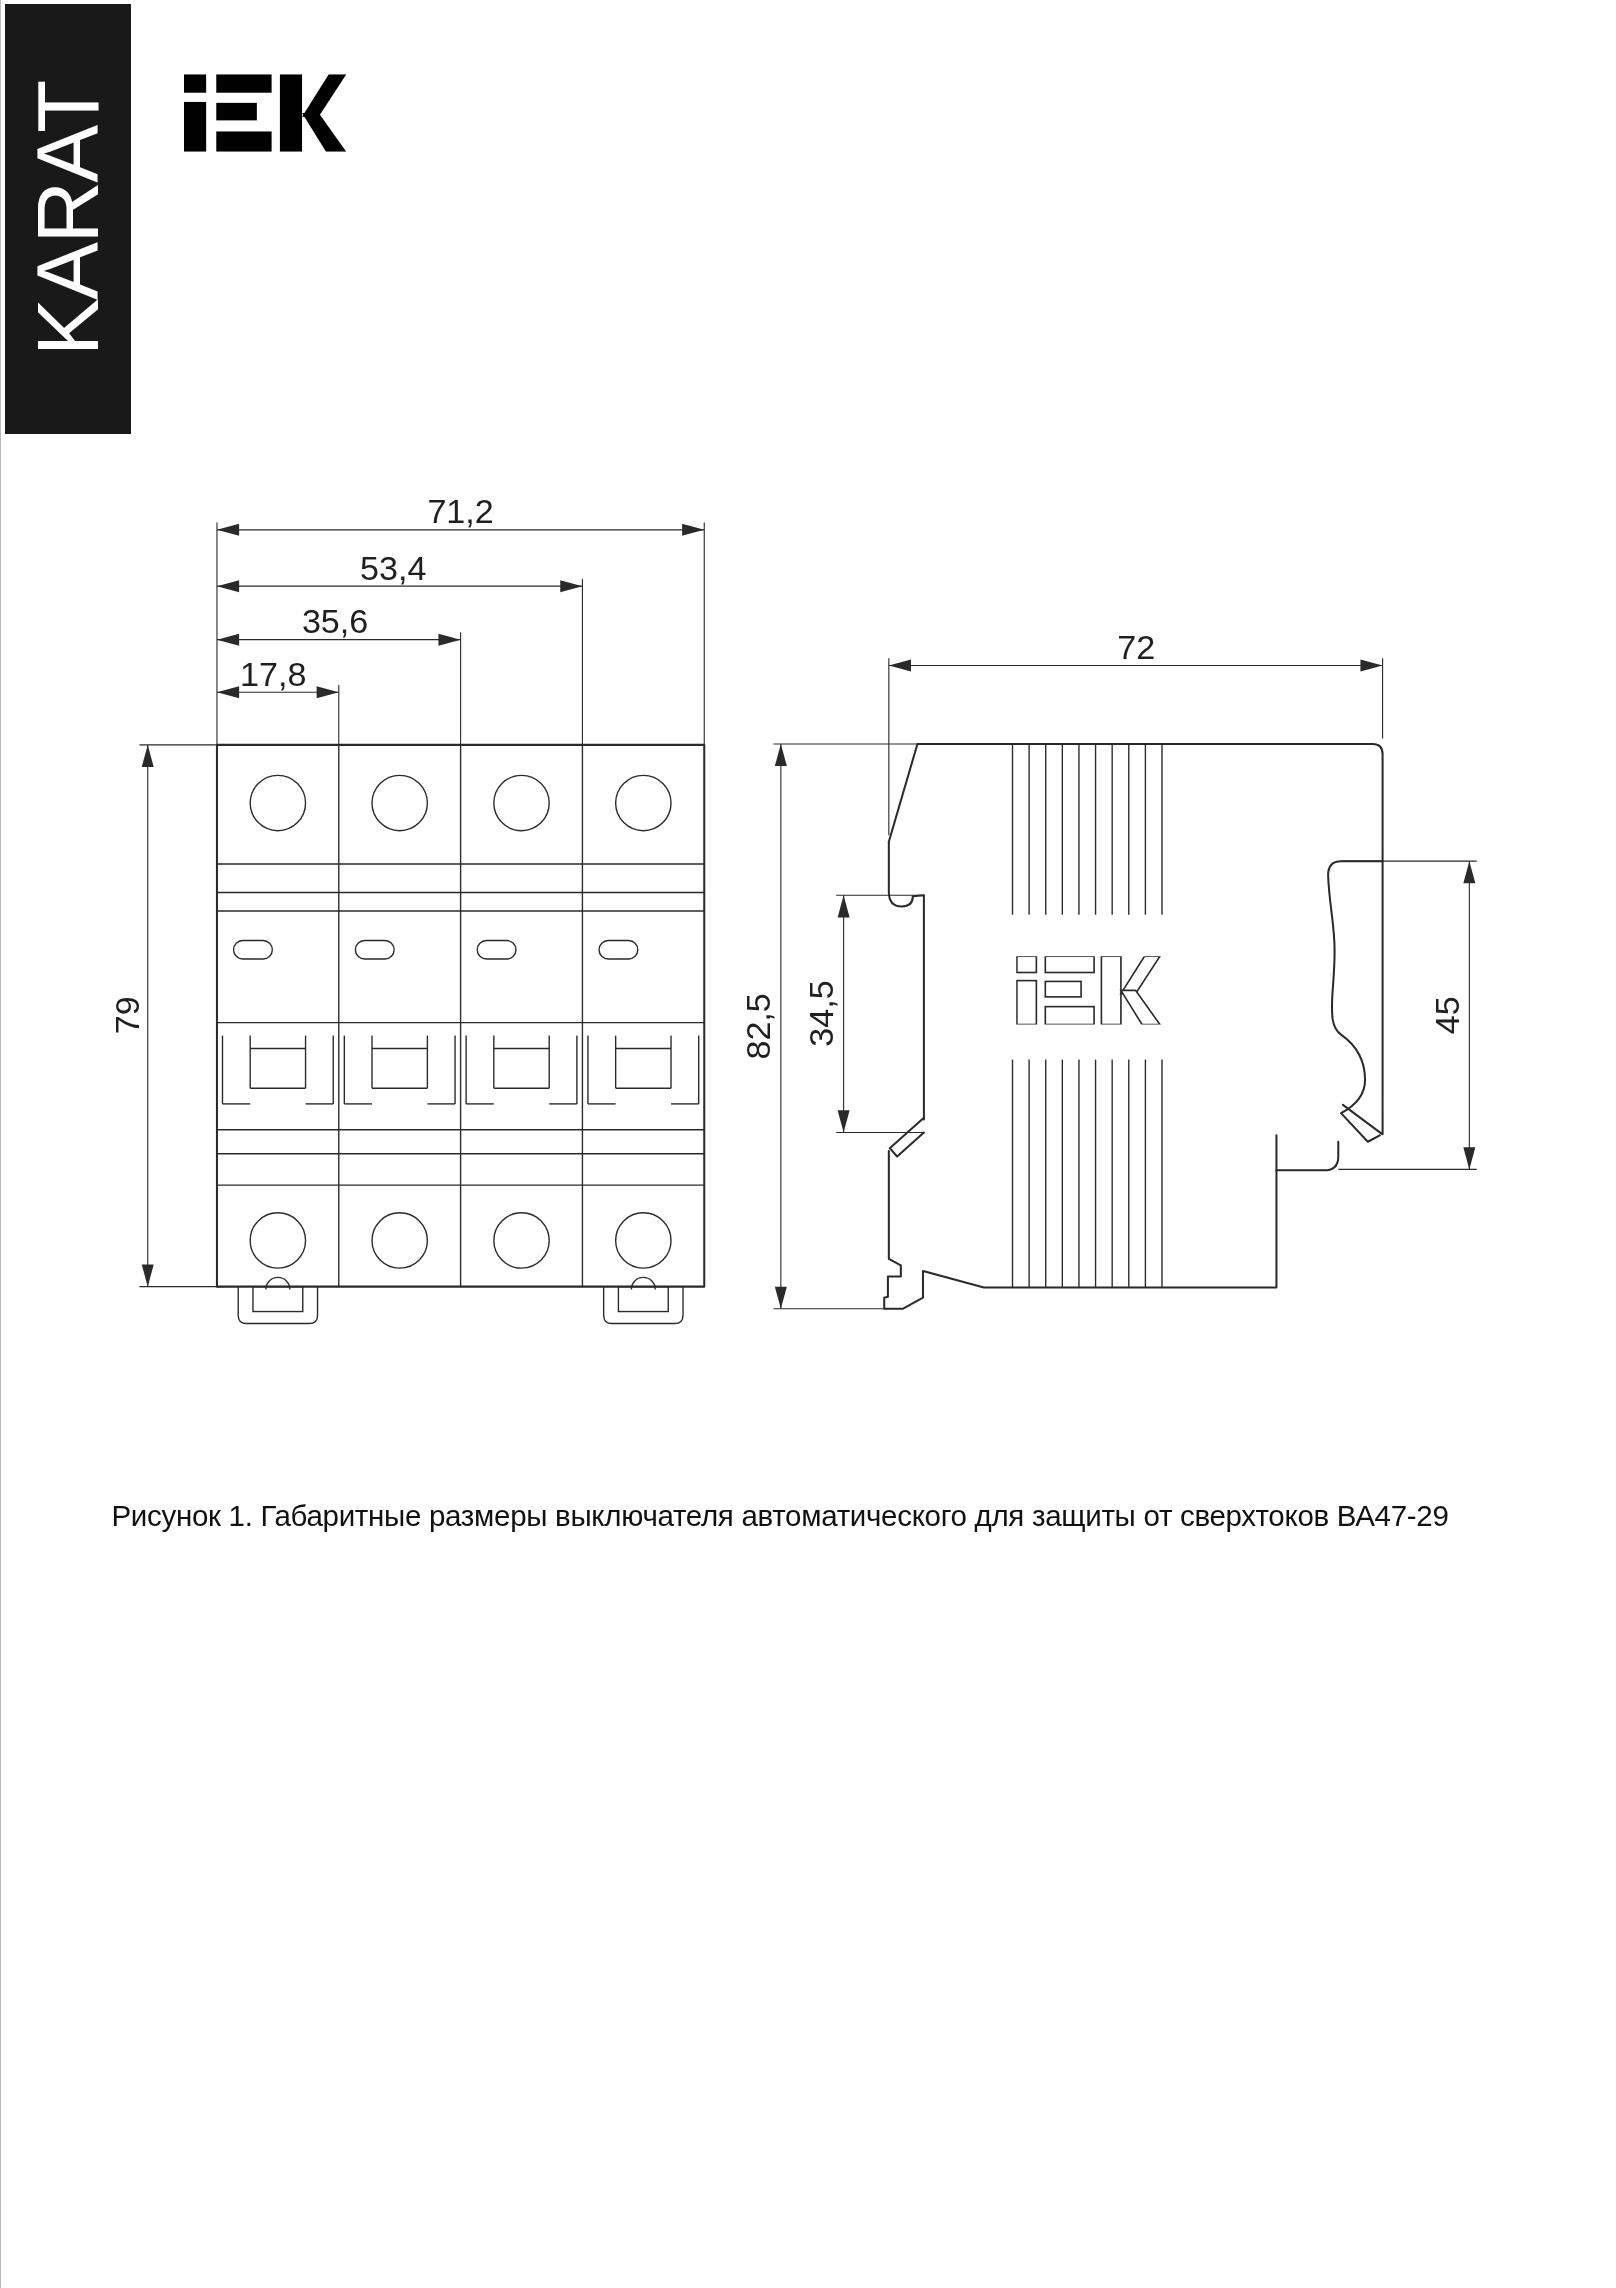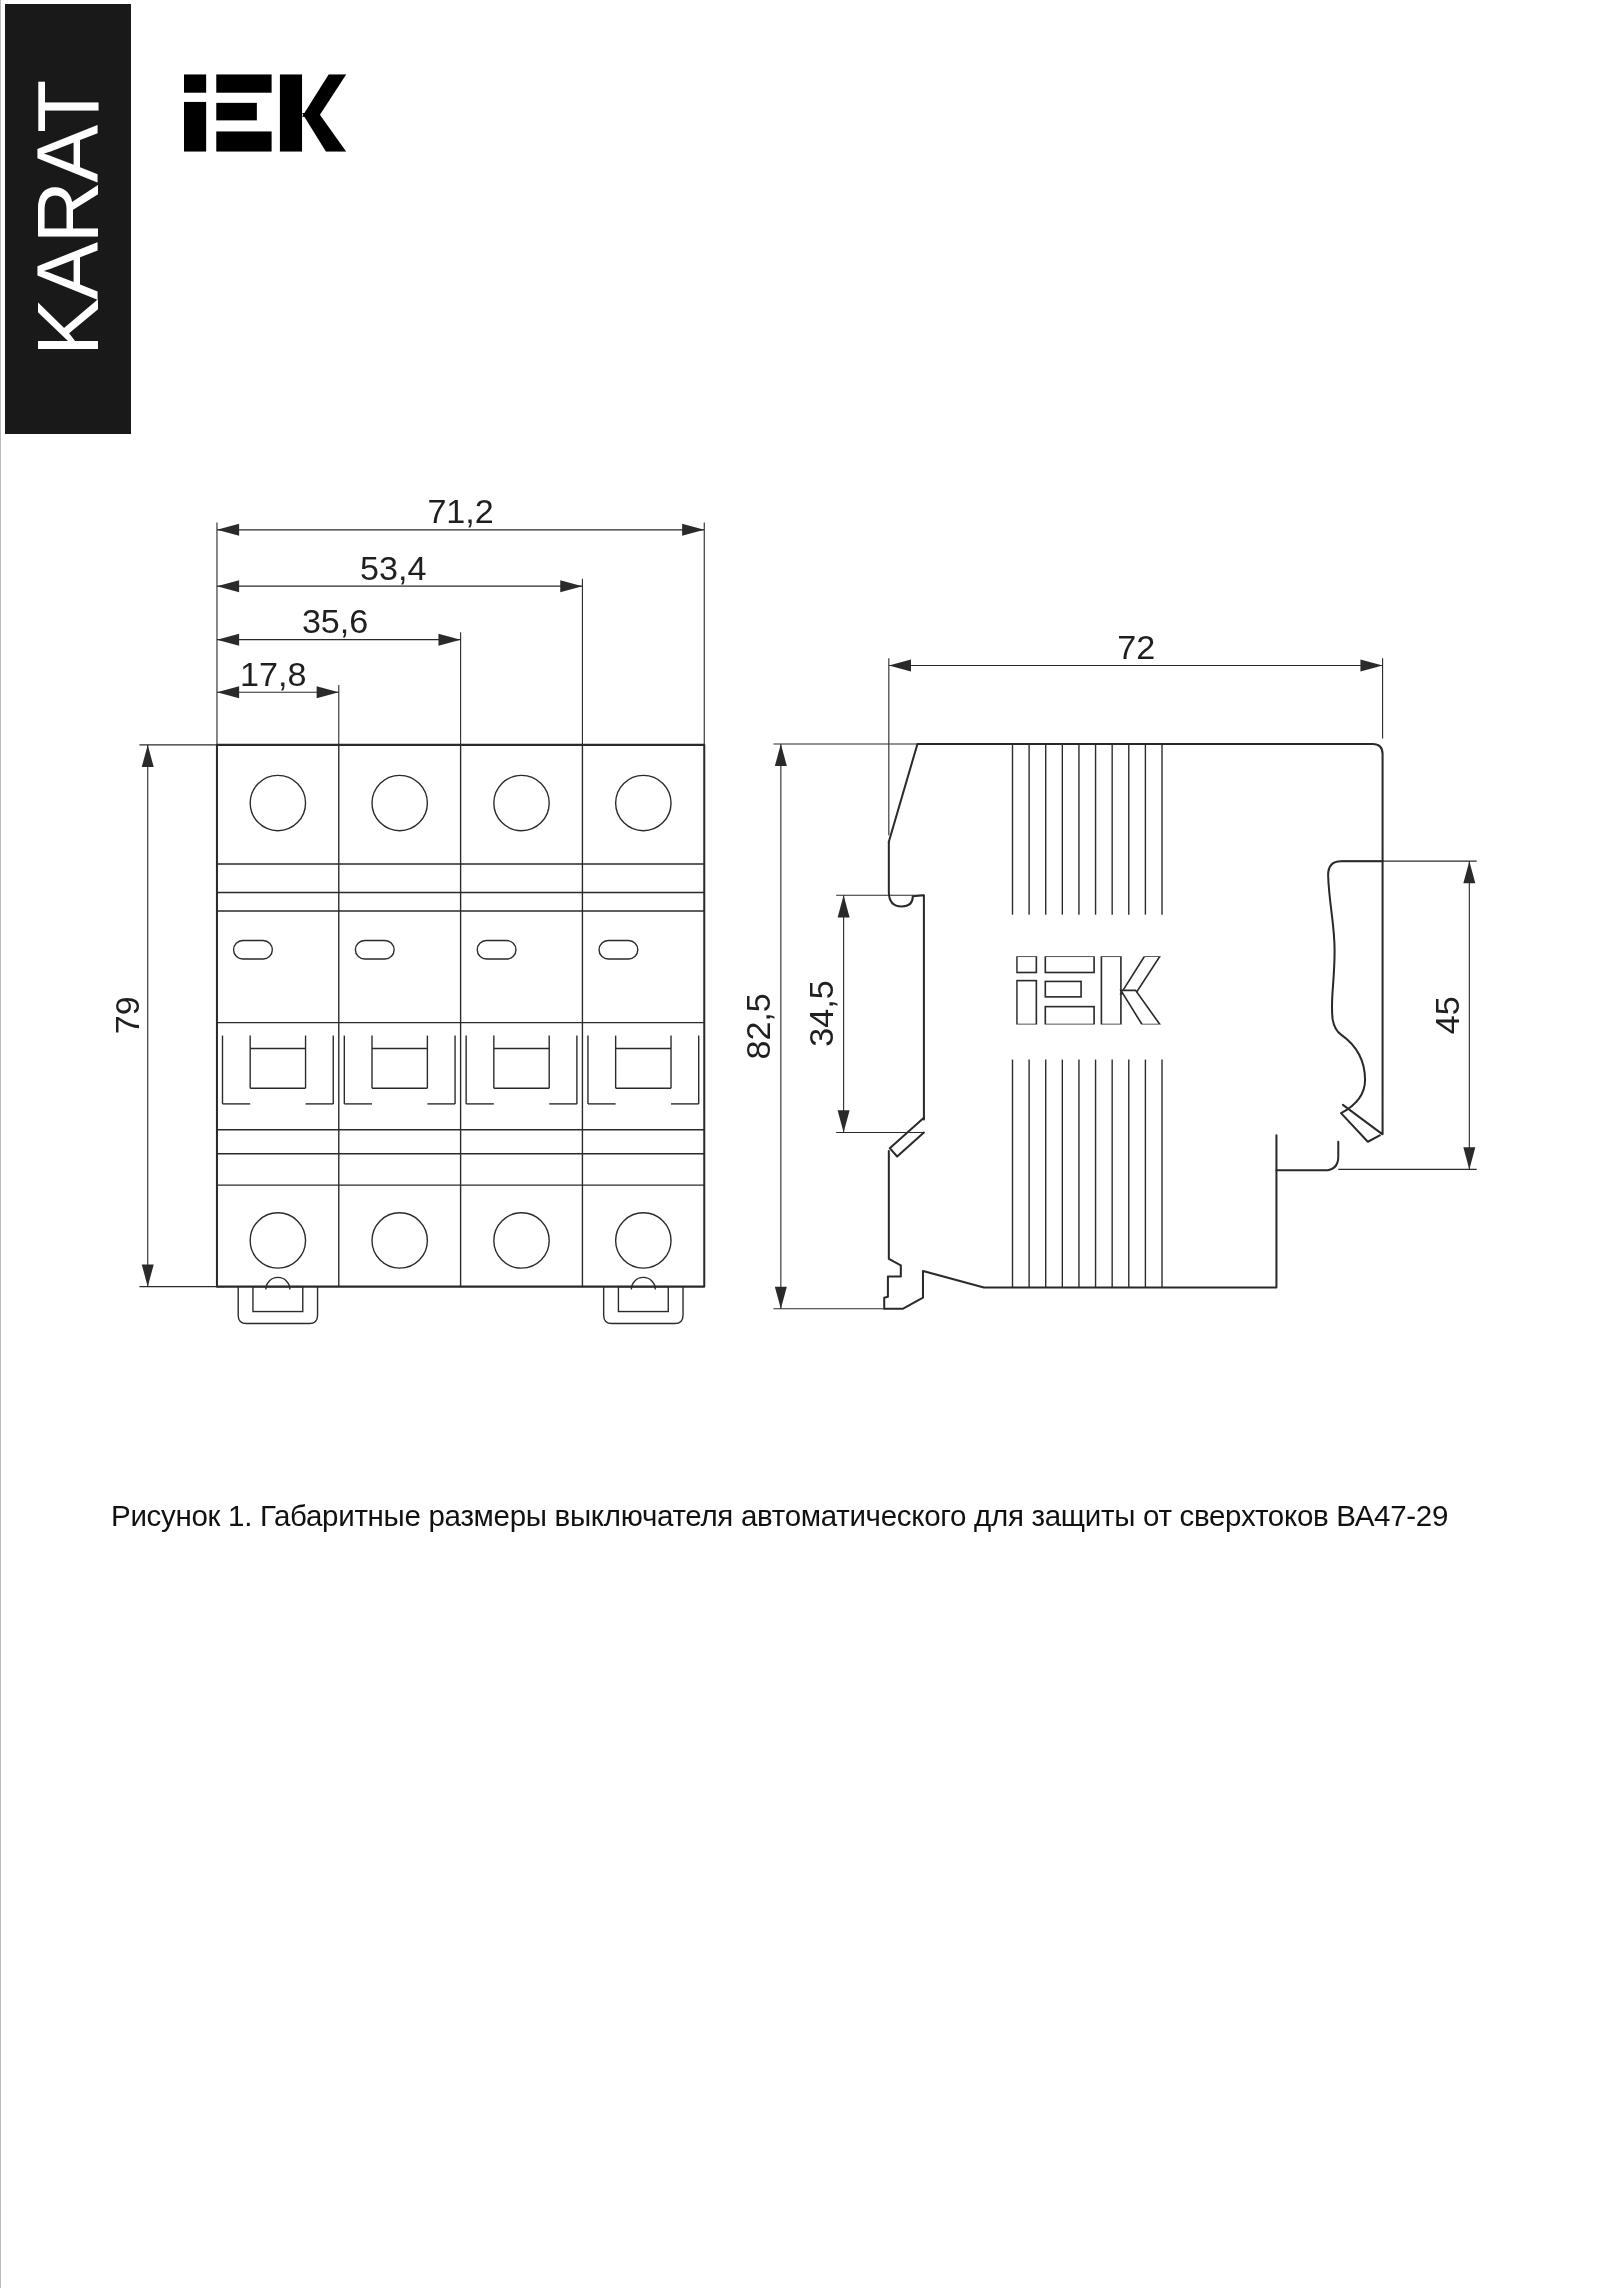--- a/index.html
+++ b/index.html
@@ -31,21 +31,21 @@
   }
   .drawing-svg{position:absolute;left:0;top:0;}
   .outline{fill:none;stroke:#2a2a2a;stroke-width:2.2px;stroke-linejoin:round;stroke-linecap:round;}
   .inner-line{fill:none;stroke:#2a2a2a;stroke-width:1.5px;}
   .dim-line{fill:none;stroke:#2a2a2a;stroke-width:1.2px;}
   .dim-arrow{fill:#2a2a2a;stroke:none;}
   .dim-text{fill:#1f1f1f;font-size:37px;font-family:"Liberation Sans",sans-serif;}
   .logo-outline-use{fill:#ffffff;stroke:#2a2a2a;stroke-width:2px;}
   .caption{
     position:absolute;left:110px;top:1499px;width:1338px;
-    font-size:29.5px;color:#111;letter-spacing:-0.3px;white-space:nowrap;
+    font-size:29.5px;color:#111;letter-spacing:-0.3px;white-space:nowrap;text-align:center;
   }
 </style>
 </head>
 <body>
 
 <div class="page">
 
   <div class="karat-banner">
     <div class="karat-text">KARAT</div>
   </div>

